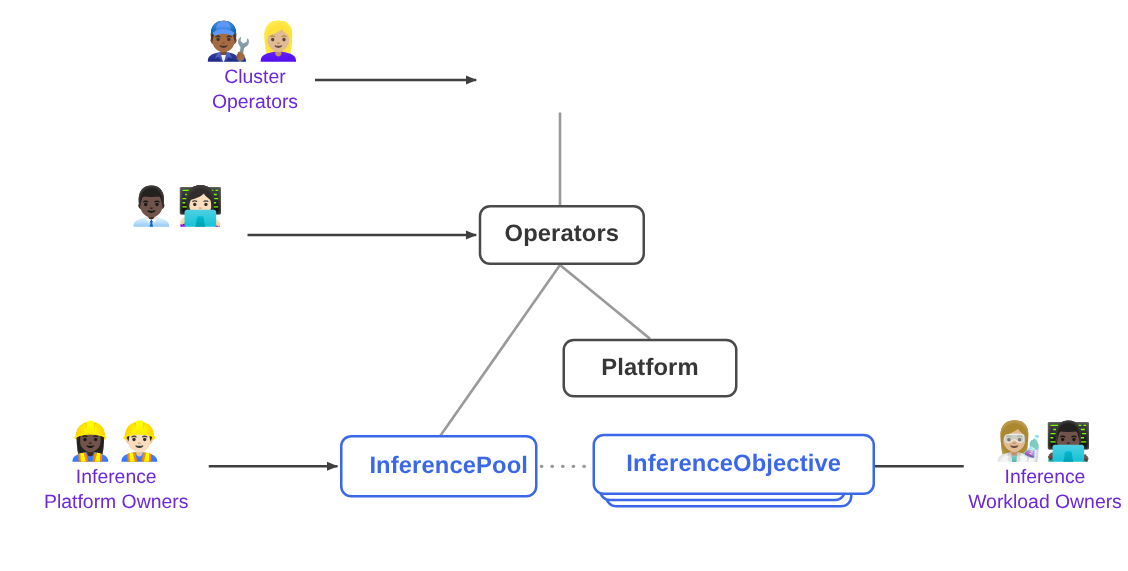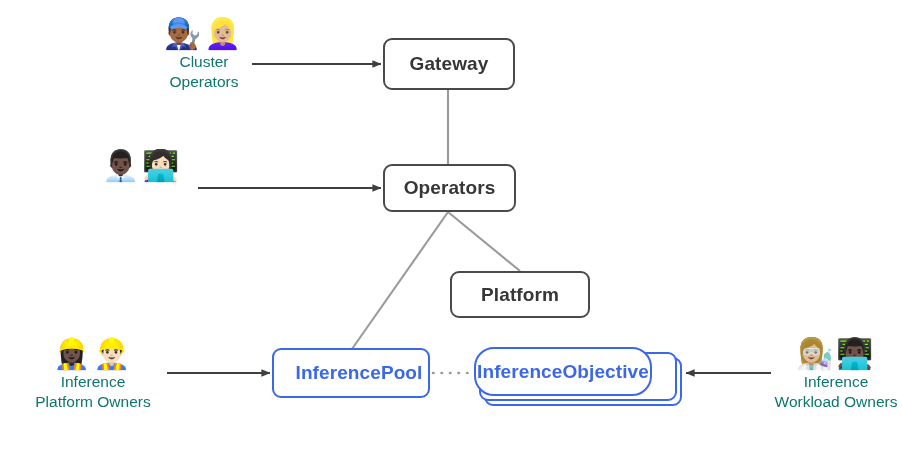--- a/index.html
+++ b/index.html
@@ -79,21 +79,21 @@
     font-size: 30px;
     line-height: 1.05;
     letter-spacing: 2px;
     white-space: nowrap;
     font-family: "DejaVu Sans", sans-serif;
   }
   .actor-label {
     margin-top: 2px;
     font-size: 15.5px;
     line-height: 1.3;
-    color: #0f766e;
+    color: #6d28d9;
     white-space: pre-line;
   }
 </style>
 </head>
 <body>
 
 <div id="canvas">
 
   <svg id="edges" viewBox="0 0 902 457" width="902" height="457" xmlns="http://www.w3.org/2000/svg">
     <defs>
@@ -112,40 +112,37 @@
 
     <line x1="448" y1="90" x2="448" y2="164" stroke="#9a9a9a" stroke-width="2.1"></line>
 
     <line x1="448" y1="212" x2="352" y2="349" stroke="#9a9a9a" stroke-width="2.1"></line>
 
     <line x1="448" y1="212" x2="520" y2="271" stroke="#9a9a9a" stroke-width="2.1"></line>
 
     <line x1="433" y1="373" x2="471" y2="373" stroke="#9a9a9a" stroke-width="2.6" stroke-linecap="round" stroke-dasharray="0.5 8"></line>
   </svg>
 
-  <div class="node node-gray" style="left:383px; top:38px; width:132px; height:52px;">
-    <span class="node-label">Gateway</span>
-  </div>
 
   <div class="node node-gray" style="left:383px; top:164px; width:133px; height:48px;">
     <span class="node-label">Operators</span>
   </div>
 
   <div class="node node-gray" style="left:450px; top:271px; width:140px; height:47px;">
     <span class="node-label">Platform</span>
   </div>
 
   <div class="node node-blue" style="left:272px; top:348px; width:158px; height:50px;padding-left:16px;">
     <span class="node-label">InferencePool</span>
   </div>
 
   <div style="position:absolute; left:474px; top:347px; width:210px; height:62px;">
     <div class="stack-layer" style="left:10px; top:10px; width:198px; height:49px;"></div>
     <div class="stack-layer" style="left:5px; top:5px; width:198px; height:49px;"></div>
-    <div class="node node-blue" style="left:0px; top:0px; width:178px; height:49px;border-radius:20px;">
+    <div class="node node-blue" style="left:0px; top:0px; width:226px; height:49px;">
       <span class="node-label">InferenceObjective</span>
     </div>
   </div>
 
   <div class="actor" style="left:148px; top:18px; width:112px;">
     <div class="actor-emojis">👨🏾‍🔧👱🏼‍♀️</div>
     <div class="actor-label">Cluster
 Operators</div>
   </div>
 

